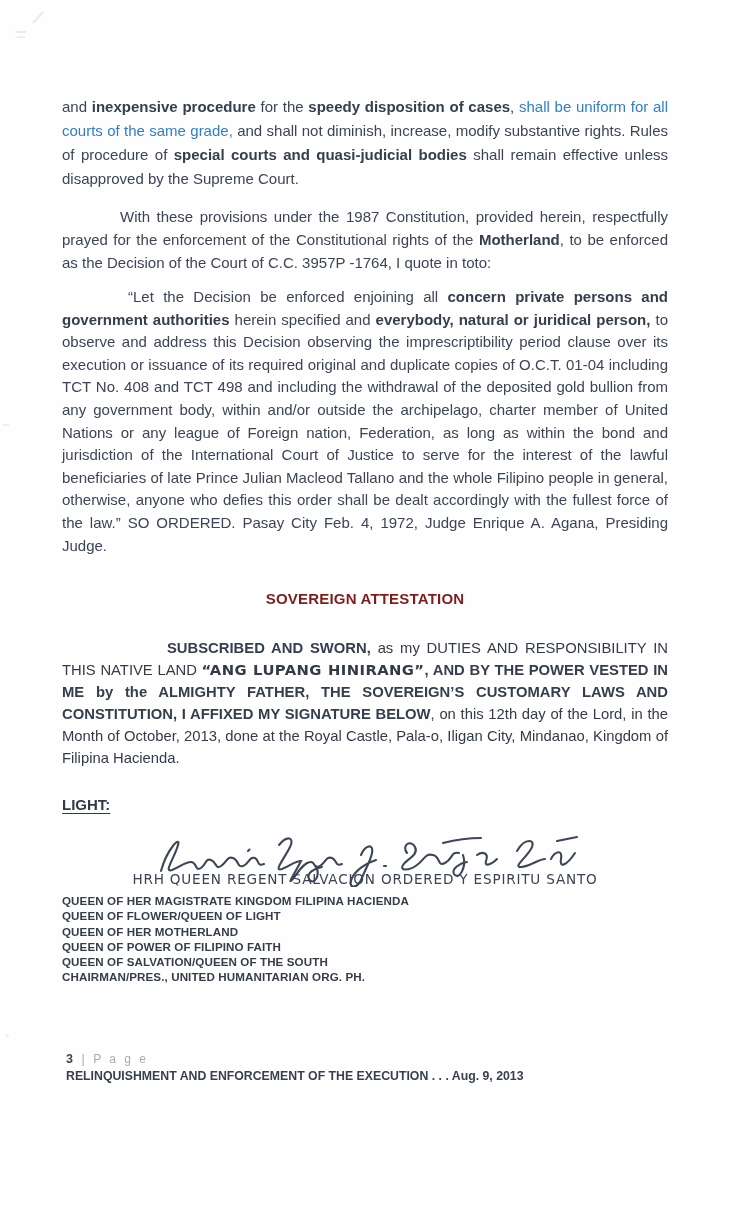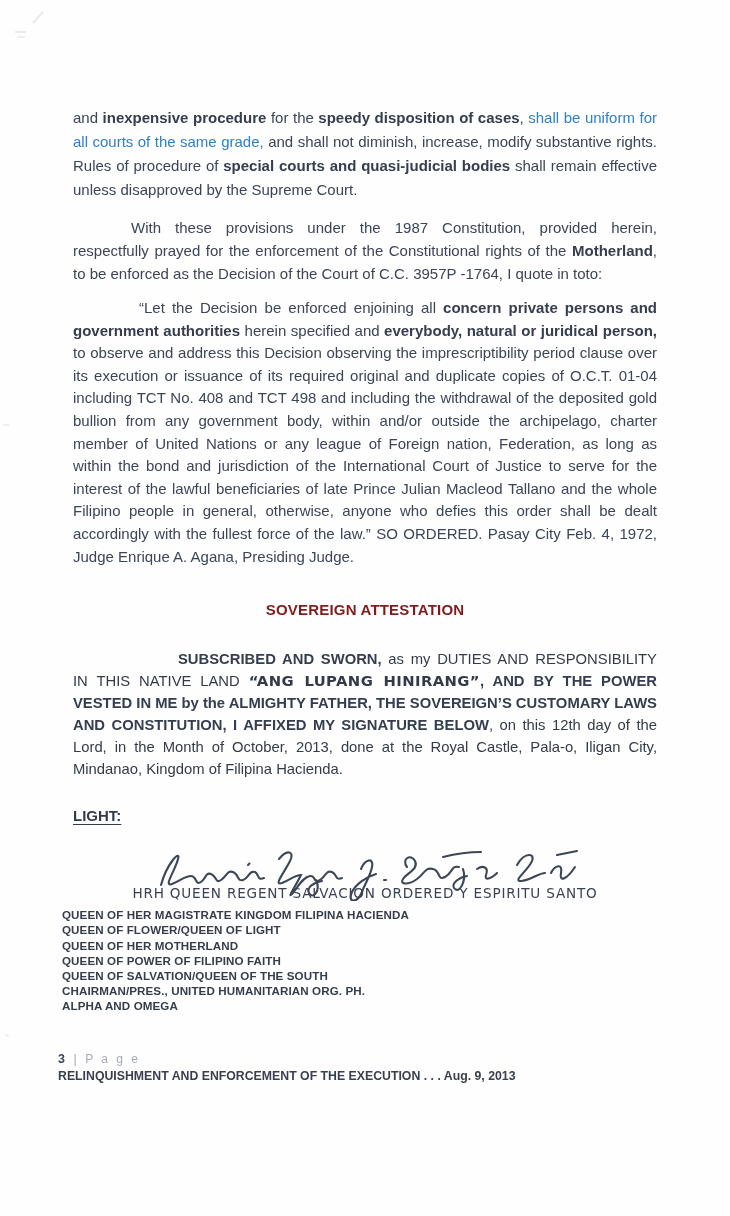--- a/index.html
+++ b/index.html
@@ -4,41 +4,41 @@
 <style>
   html,body{margin:0;padding:0}
   body{
     width:730px;height:1216px;position:relative;overflow:hidden;
     background:#fefefe;
     font-family:"Liberation Sans",sans-serif;
     color:#3c4557;
   }
   .page{position:absolute;inset:0;padding:95px 62px 0;box-sizing:border-box}
 
-  p{margin:11px;text-align:justify;font-size:15px;line-height:24px}
+  p{margin:0;text-align:justify;font-size:15px;line-height:24px}
   .p2{margin-top:14px;text-indent:58px;line-height:23px}
   .quote{margin-top:12px;text-indent:66px;line-height:22.6px}
 
   .bold{font-weight:700;color:#353e4e}
   .blue{color:#2f80c7}
   .comic{font-family:"DejaVu Sans",sans-serif;font-weight:600;letter-spacing:.4px}
 
   .attestation{margin-top:30px;text-align:center;text-indent:0;font-weight:700;font-size:15px;color:#7f1d1d;letter-spacing:.2px}
 
   .subscribed{margin-top:26px;text-indent:105px;line-height:22px;font-size:14.8px;color:#333b49}
 
   .movant{margin-top:24px;text-indent:0;text-align:left;font-weight:700;font-size:15px;color:#333b49;text-decoration:underline;text-underline-offset:3px}
 
   .sig-block{margin-top:8px;text-align:center}
   svg.signature{display:block;margin:0 auto -16px}
   .sig-name{font-family:"DejaVu Sans",sans-serif;font-size:13.6px;letter-spacing:.8px;color:#3a4254;white-space:nowrap}
   .titles{list-style:none;margin:6px 0 0;padding:0;text-align:left}
   .titles li{font-size:11.6px;font-weight:700;line-height:15.2px;color:#353d4b;letter-spacing:.1px}
 
-  .footer{position:absolute;left:58px;top:1052px;width:606px}
+  .footer{position:absolute;left:66px;top:1052px;width:606px}
   .pg{font-size:12.5px}
   .pg .num{font-weight:700;color:#3a4254}
   .pg .sep{color:#a6acb4;margin:0 5px;font-weight:400}
   .pg .word{color:#a6acb4;letter-spacing:2.5px;font-size:12px}
   .doc-ref{font-size:12.3px;font-weight:600;color:#39404d;margin-top:3px}
 
   
   .art{position:absolute;background:#c9ced4;pointer-events:none}
   .art-1{top:10px;left:37px;width:2px;height:15px;transform:rotate(42deg);opacity:.45}
   .art-2{top:31px;left:15px;width:11px;height:2px;opacity:.4}
@@ -88,21 +88,20 @@
       </g>
     </svg>
     <div class="sig-name">HRH  QUEEN REGENT SALVACION ORDERED Y ESPIRITU SANTO</div>
     <ul class="titles">
         <li>QUEEN OF HER MAGISTRATE KINGDOM  FILIPINA HACIENDA</li>
         <li>QUEEN OF FLOWER/QUEEN OF LIGHT</li>
         <li>QUEEN OF HER MOTHERLAND</li>
         <li>QUEEN OF POWER OF FILIPINO FAITH</li>
         <li>QUEEN OF SALVATION/QUEEN OF THE SOUTH</li>
         <li>CHAIRMAN/PRES., UNITED HUMANITARIAN ORG. PH.</li>
-        <li>ALPHA AND OMEGA</li>
       </ul>
   </div>
 
 </div>
 
 <div class="footer">
   <div class="pg">
     <span class="num">3</span>
     <span class="sep">|</span>
     <span class="word">P a g e</span>

